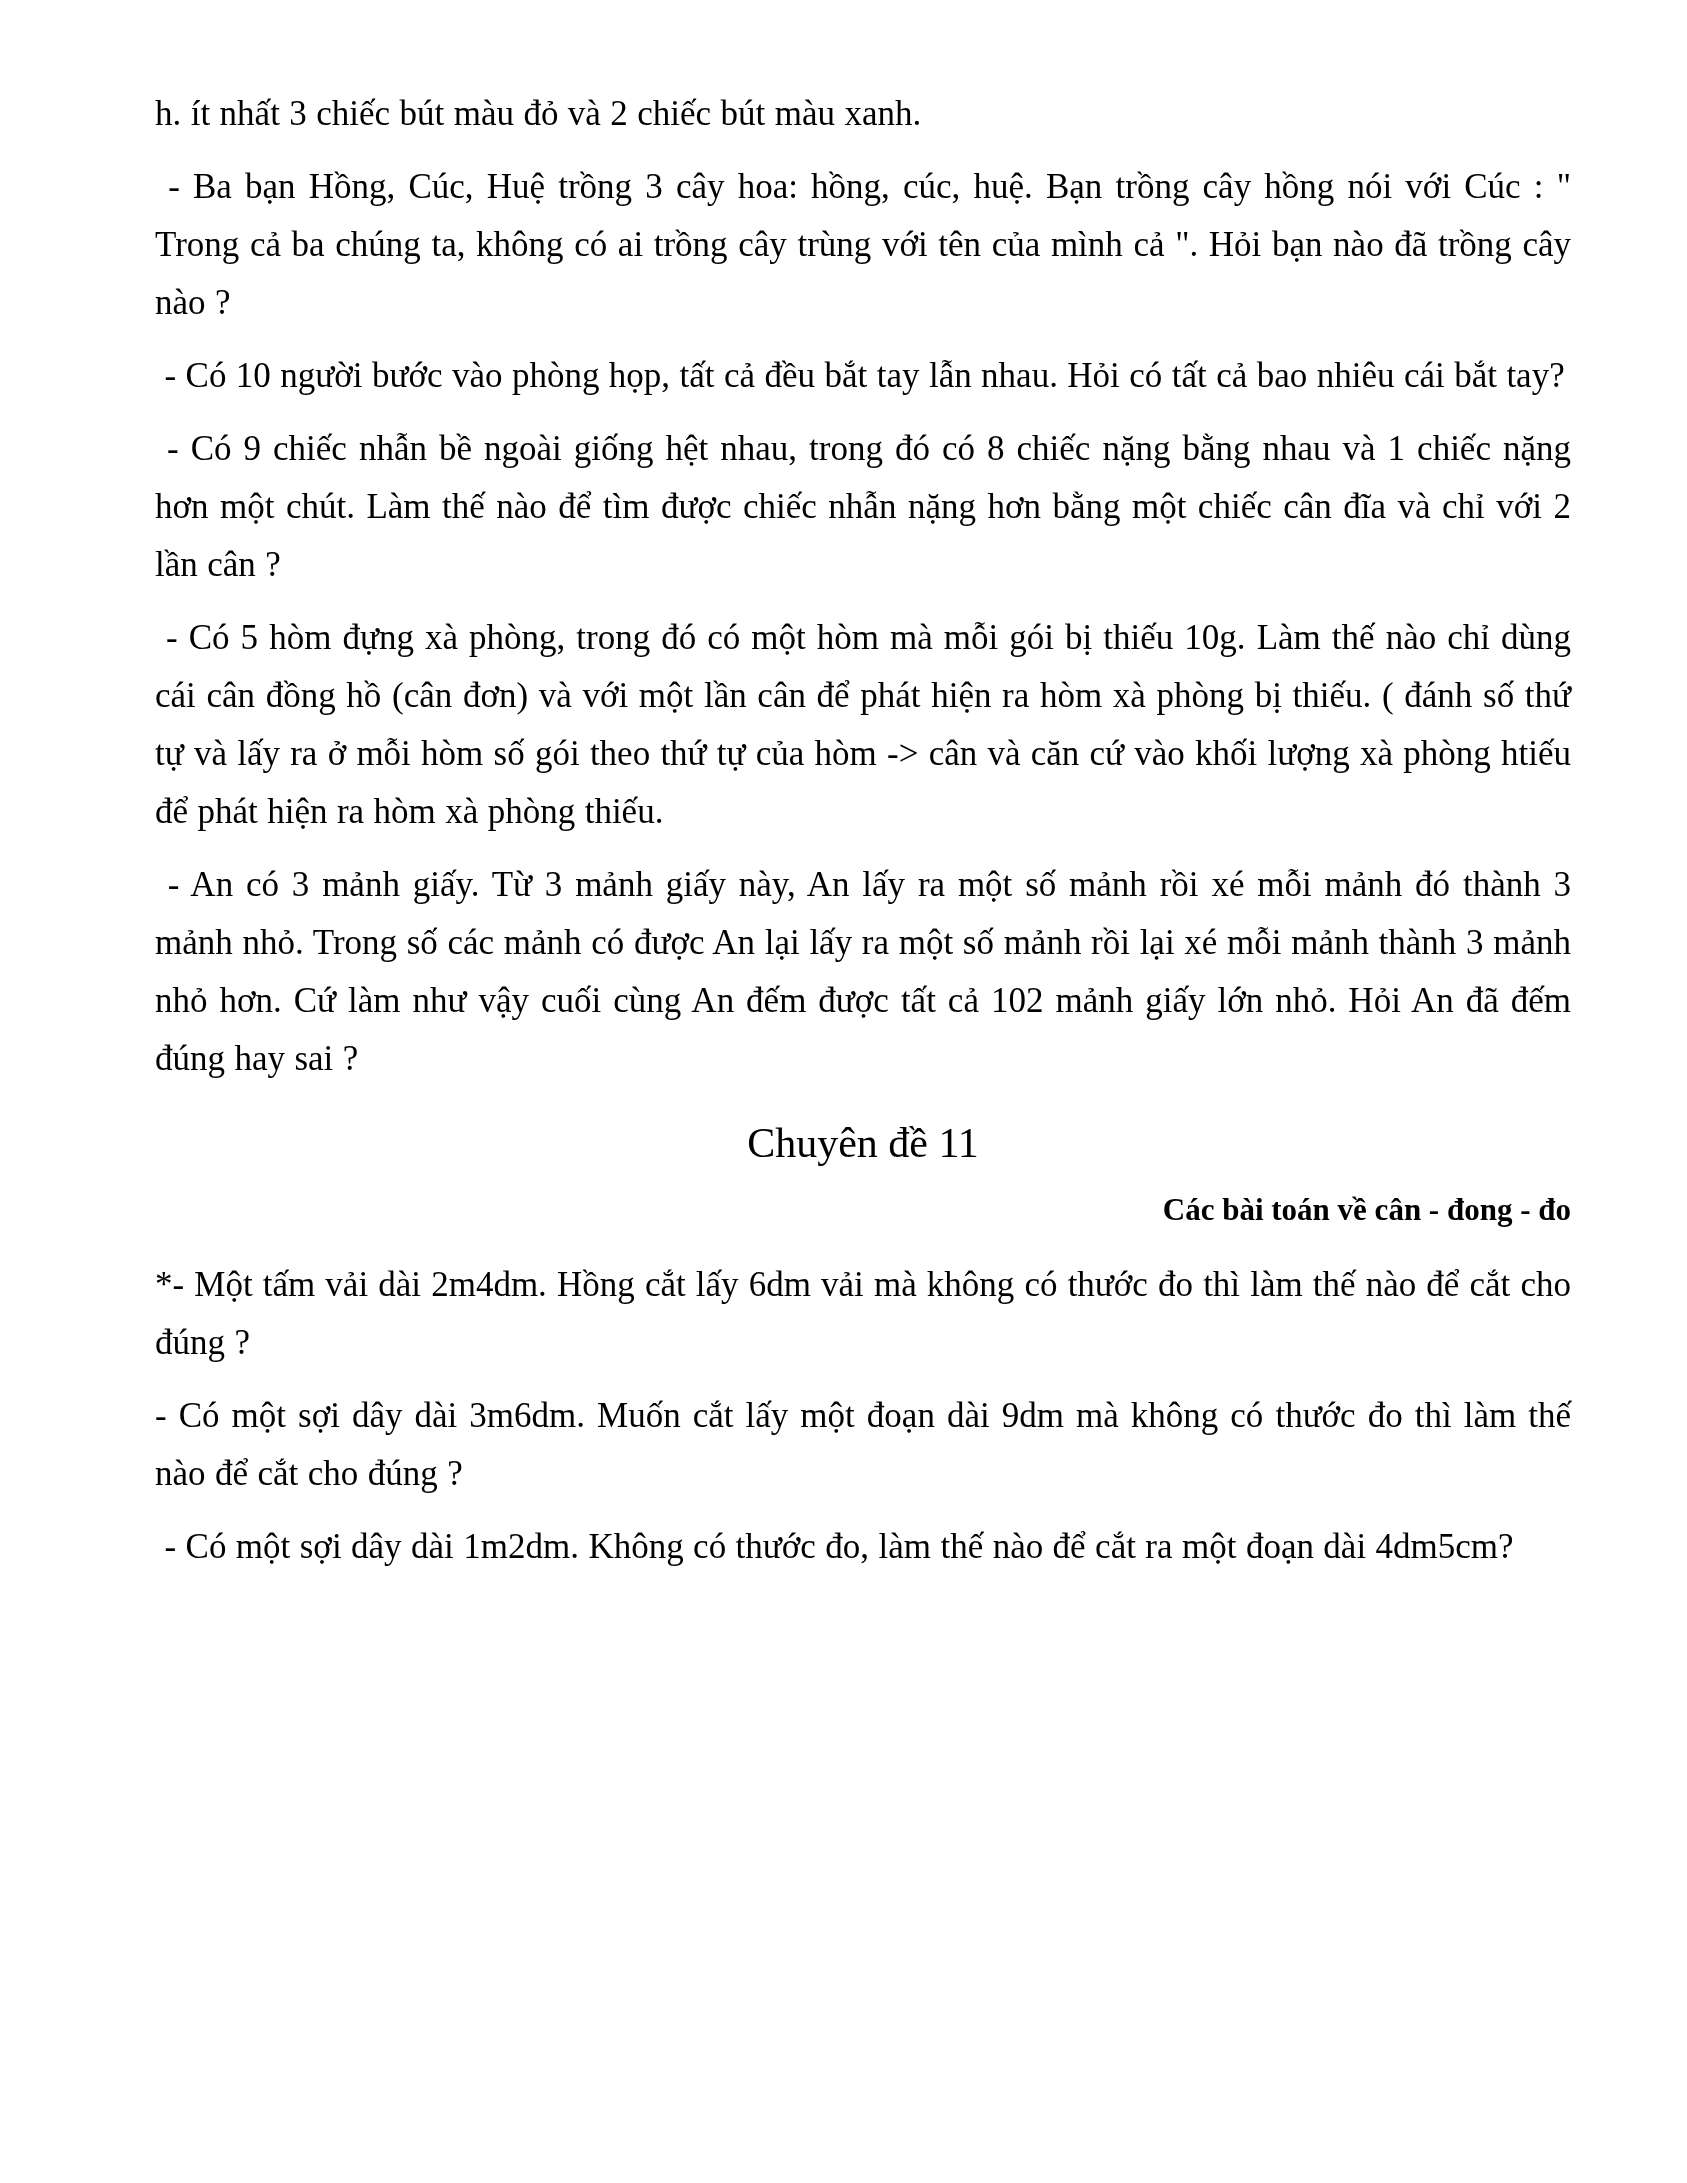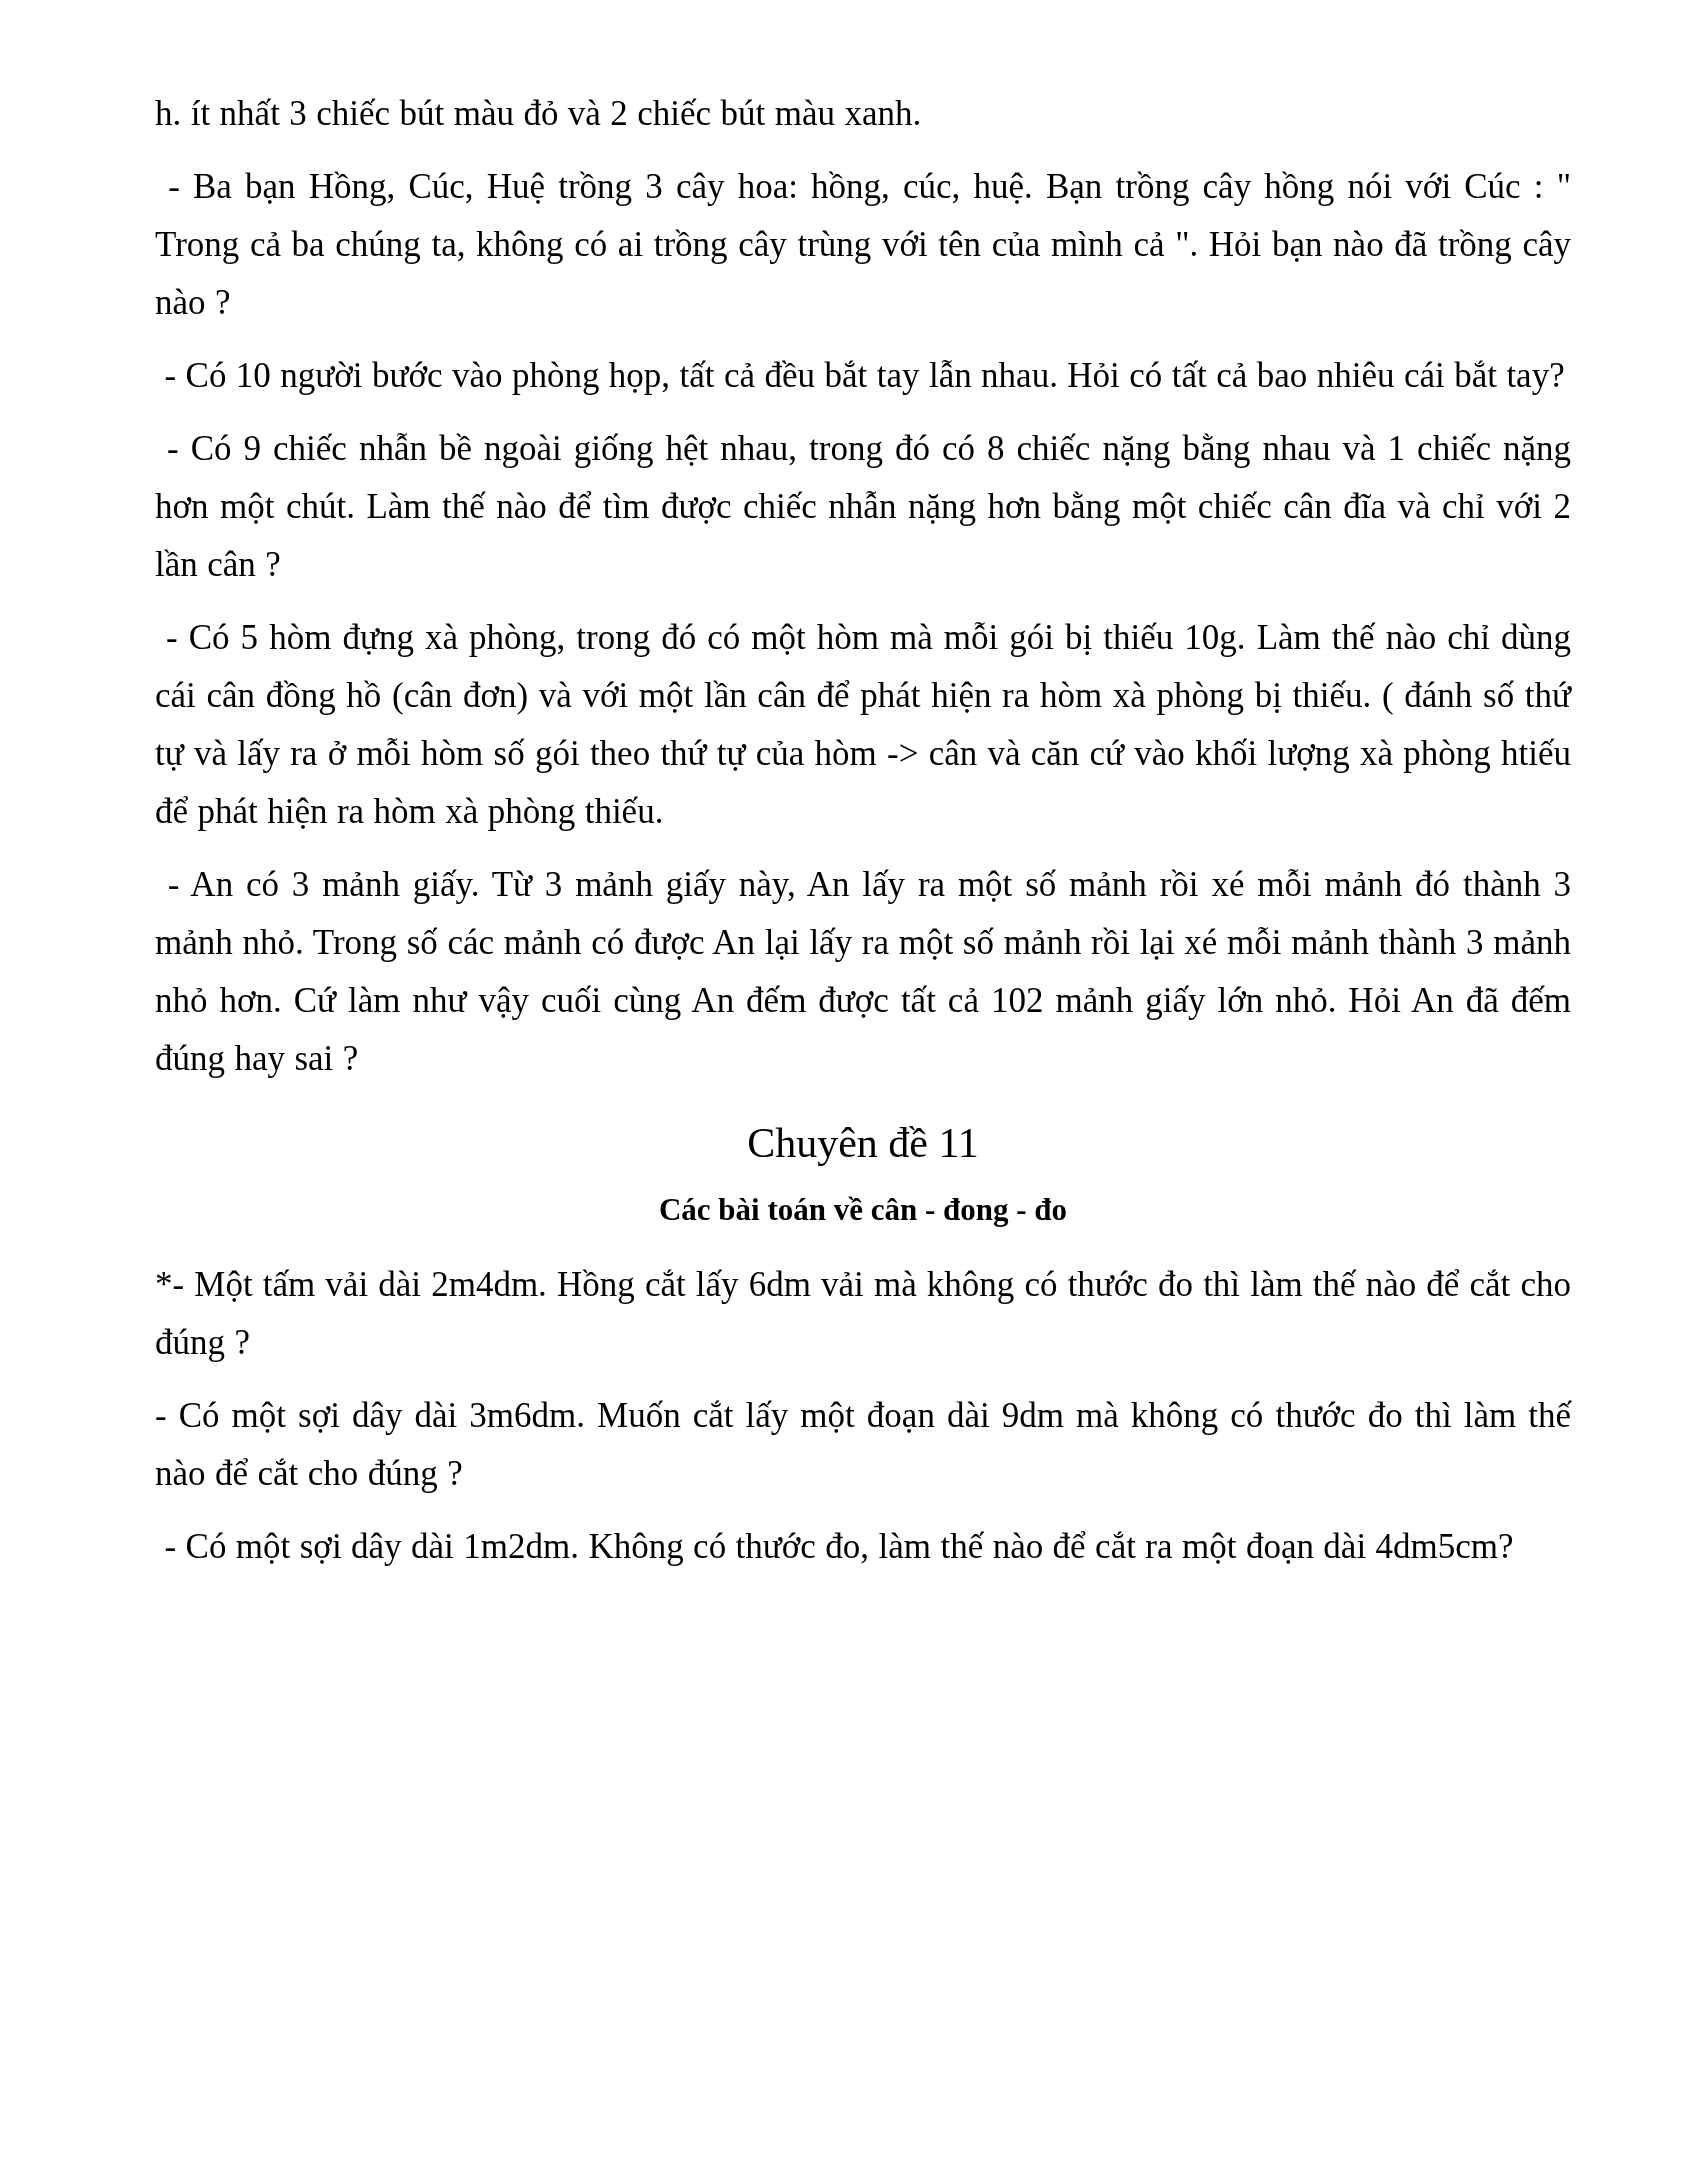--- a/index.html
+++ b/index.html
@@ -30,21 +30,21 @@
     font-size: 42px;
     line-height: 60px;
     font-weight: normal;
     text-align: center;
     margin: 25px 0 8px 0;
   }
   .subheading {
     font-size: 31px;
     line-height: 58px;
     font-weight: bold;
-    text-align: center;
+    text-align: right;
     margin: 0 0 17px 0;
   }
   .page-number {
     position: absolute;
     top: 2022px;
     left: 0;
     width: 100%;
     text-align: center;
     font-family: "DejaVu Sans", sans-serif;
     font-size: 38px;

